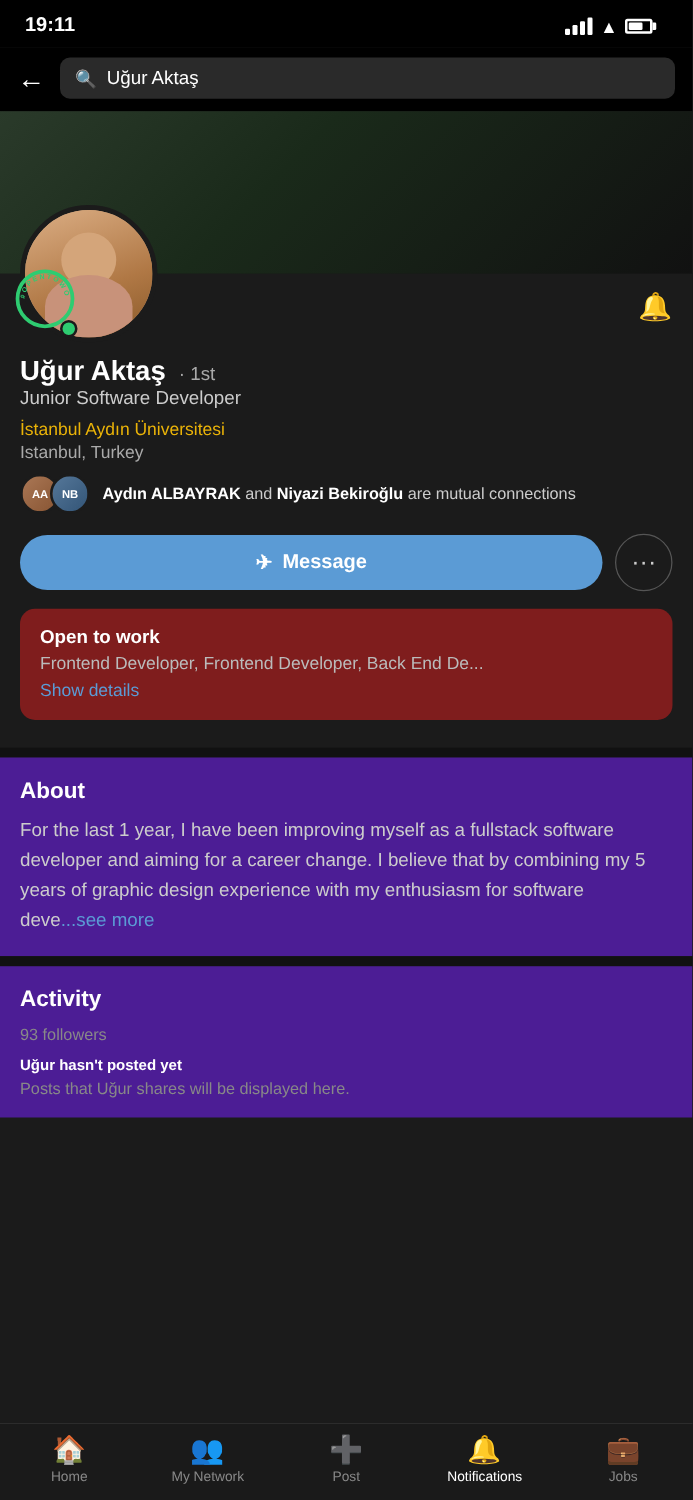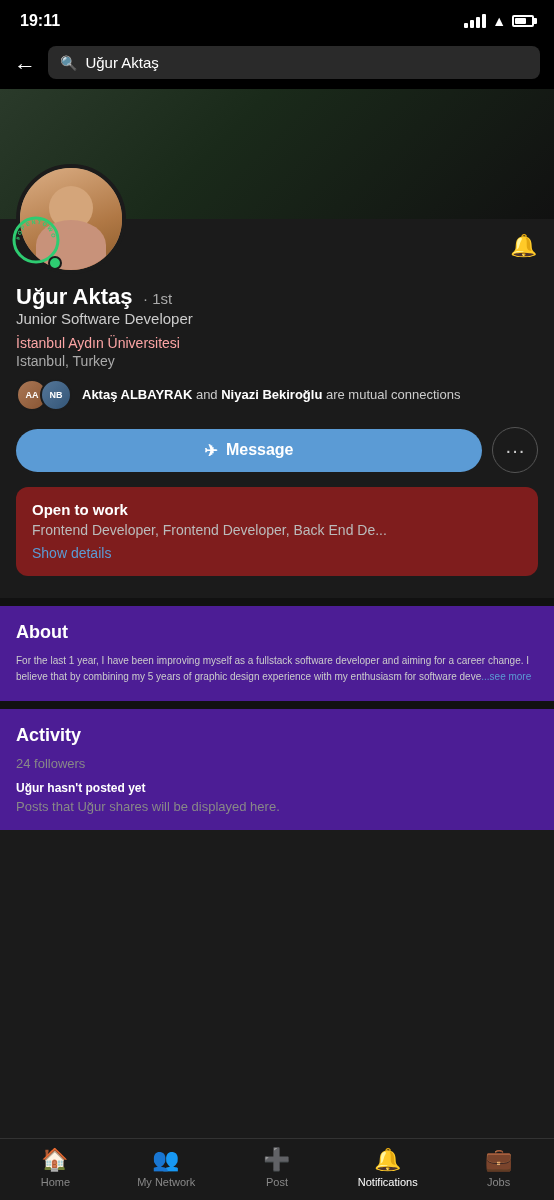--- a/index.html
+++ b/index.html
@@ -12,21 +12,21 @@
       color: #fff;
       overflow-x: hidden;
     }
 
     
     .status-bar {
       background: #000;
       display: flex;
       justify-content: space-between;
       align-items: center;
-      padding: 8px 20px 4px 20px;
+      padding: 8px 32px 4px 20px;
       height: 38px;
     }
     .status-time {
       font-size: 16px;
       font-weight: 600;
       color: #fff;
     }
     .status-icons {
       display: flex;
       align-items: center;
@@ -207,21 +207,21 @@
       color: #aaa;
       margin-left: 6px;
     }
     .profile-title {
       font-size: 15px;
       color: #ccc;
       margin-bottom: 8px;
     }
     .profile-edu {
       font-size: 14px;
-      color: #fca5a5;
+      color: #eab308;
       margin-bottom: 2px;
     }
     .profile-location {
       font-size: 14px;
       color: #aaa;
       margin-bottom: 10px;
     }
     .profile-connections {
       font-size: 14px;
       color: #5b9bd5;
@@ -334,21 +334,21 @@
       background: #4c1d95;
       padding: 16px 16px;
     }
     .section-title {
       font-size: 18px;
       font-weight: 700;
       color: #fff;
       margin-bottom: 10px;
     }
     .section-body {
-      font-size: 10px;
+      font-size: 15px;
       color: #ccc;
       line-height: 1.6;
     }
     .see-more {
       color: #5b9bd5;
       cursor: pointer;
     }
 
     
     .activity-followers {
@@ -476,21 +476,21 @@
   <div class="profile-edu">İstanbul Aydın Üniversitesi</div>
   <div class="profile-location">Istanbul, Turkey</div>
 
   
   <div class="mutual-connections">
     <div class="mutual-avatars">
       <div class="mutual-avatar">AA</div>
       <div class="mutual-avatar">NB</div>
     </div>
     <div class="mutual-text">
-      <strong>Aktaş ALBAYRAK</strong><span> and </span><strong>Niyazi Bekiroğlu</strong><span> are mutual connections</span>
+      <strong>Aydın ALBAYRAK</strong><span> and </span><strong>Niyazi Bekiroğlu</strong><span> are mutual connections</span>
     </div>
   </div>
 
   
   <div class="action-buttons">
     <button class="message-btn">
       <span>✈</span>
       <span>Message</span>
     </button>
     <button class="more-btn">
@@ -512,21 +512,21 @@
   <div class="section-title">About</div>
   <div class="section-body">
     <span>For the last 1 year, I have been improving myself as a fullstack software developer and aiming for a career change. I believe that by combining my 5 years of graphic design experience with my enthusiasm for software deve</span><span class="see-more">...see more</span>
   </div>
 </div>
 
 <div class="section-divider"></div>
 
 <div class="section">
   <div class="section-title">Activity</div>
-  <div class="activity-followers">24 followers</div>
+  <div class="activity-followers">93 followers</div>
   <div class="activity-empty">Uğur hasn't posted yet</div>
   <div class="activity-sub">Posts that Uğur shares will be displayed here.</div>
 </div>
 
 <div class="bottom-space"></div>
 
 <nav class="bottom-nav">
   <div class="nav-item">
     <span class="nav-icon">🏠</span>
     <span class="nav-label">Home</span>

